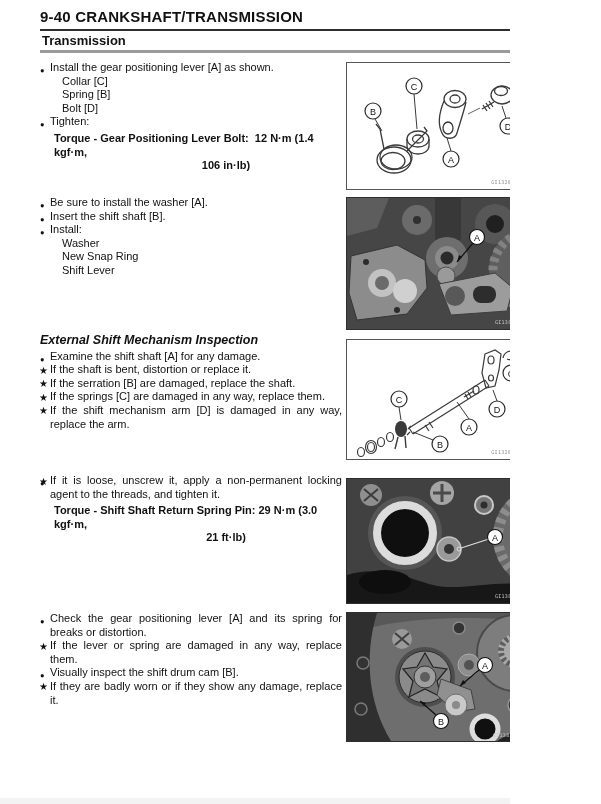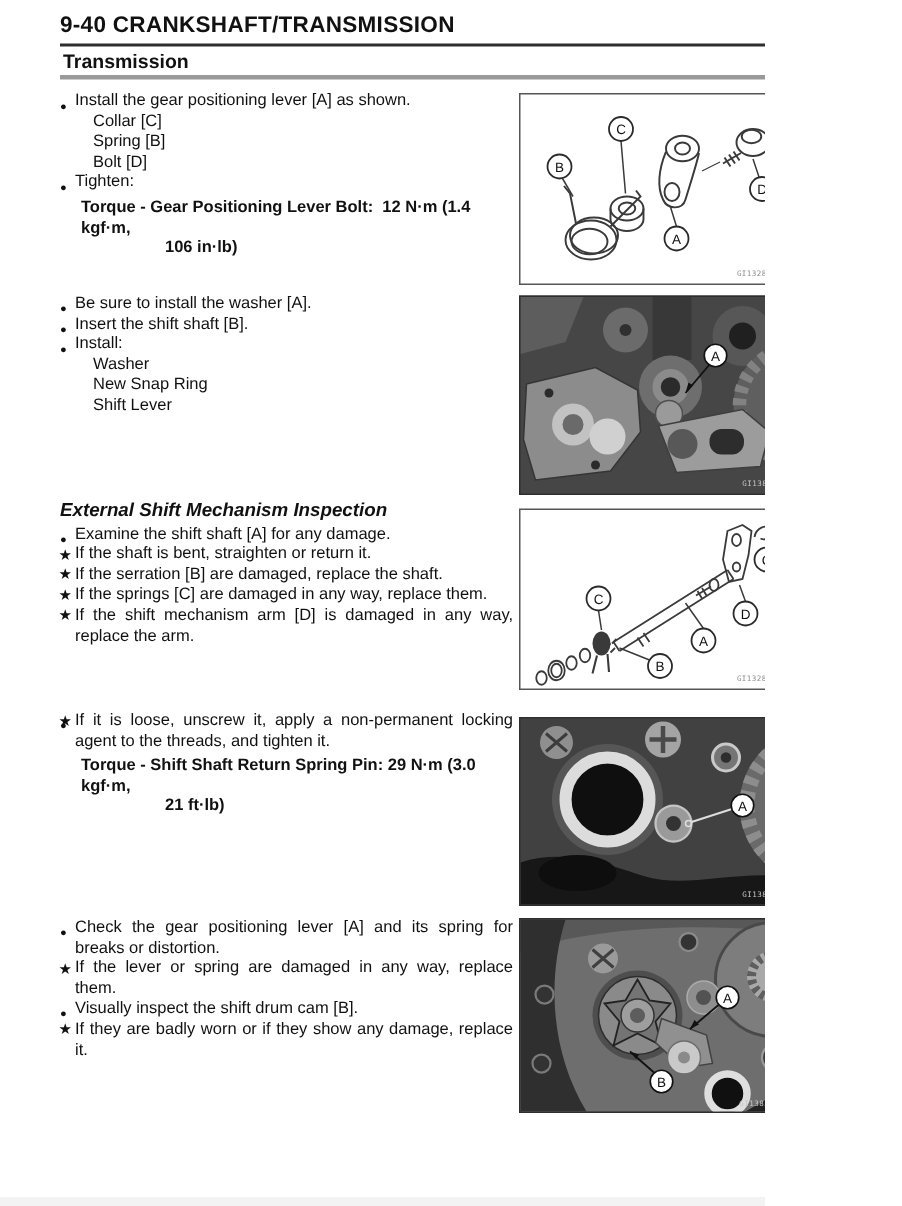--- a/index.html
+++ b/index.html
@@ -18,21 +18,21 @@
   .li { position:relative; margin:0; padding-left:10px; text-align:justify; }
   .li .mk { position:absolute; left:0; top:0; }
   .li.bl .mk { font-size:7.5px; top:3px; }
   .li.st .mk { font-size:10px; top:0.5px; left:-1px; }
   .li.in { padding-left:22px; }
 
   .subhead { margin:0 0 2px 0; font-size:12.5px; font-weight:bold; font-style:italic; }
 
   .torque { margin-top:3px; font-weight:bold; }
   .torque p { margin:0; padding-left:14px; white-space:pre-wrap; }
-  .torque p.l2 { padding-left:70px; }
+  .torque p.l2 { padding-left:70px;text-align:center; }
 
   .fig { position:absolute; background:#fff; }
   .fig svg { display:block; width:100%; height:100%; }
   .fig.drawing { border:1px solid #555; }
   .fig.photo { border:1px solid #2e2e2e; background:#404040; }
   .f1 { left:346px; top:62px;  width:190px; height:126px; }
   .f2 { left:346px; top:197px; width:188px; height:131px; }
   .f3 { left:346px; top:339px; width:190px; height:119px; }
   .f4 { left:346px; top:478px; width:188px; height:124px; }
   .f5 { left:346px; top:612px; width:188px; height:128px; }
@@ -68,21 +68,21 @@
     <p class="li bl"><span class="mk">●</span><span>Insert the shift shaft [B].</span></p>
     <p class="li bl"><span class="mk">●</span><span>Install:</span></p>
     <p class="li in"><span>Washer</span></p>
     <p class="li in"><span>New Snap Ring</span></p>
     <p class="li in"><span>Shift Lever</span></p>
   </div>
 
   <div class="tblock b3">
     <h3 class="subhead">External Shift Mechanism Inspection</h3>
     <p class="li bl"><span class="mk">●</span><span>Examine the shift shaft [A] for any damage.</span></p>
-    <p class="li st"><span class="mk">★</span><span>If the shaft is bent, straighten or return it.</span></p>
+    <p class="li st"><span class="mk">★</span><span>If the shaft is bent, distortion or replace it.</span></p>
     <p class="li st"><span class="mk">★</span><span>If the serration [B] are damaged, replace the shaft.</span></p>
     <p class="li st"><span class="mk">★</span><span>If the springs [C] are damaged in any way, replace them.</span></p>
     <p class="li st"><span class="mk">★</span><span>If the shift mechanism arm [D] is damaged in any way, replace the arm.</span></p>
   </div>
 
   <div class="tblock b4">
     <p class="li bl"><span class="mk">●</span></p>
     <p class="li st"><span class="mk">★</span><span>If it is loose, unscrew it, apply a non-permanent locking agent to the threads, and tighten it.</span></p>
     <div class="torque">
       <p>Torque - Shift Shaft Return Spring Pin: 29 N·m (3.0 kgf·m,</p>

